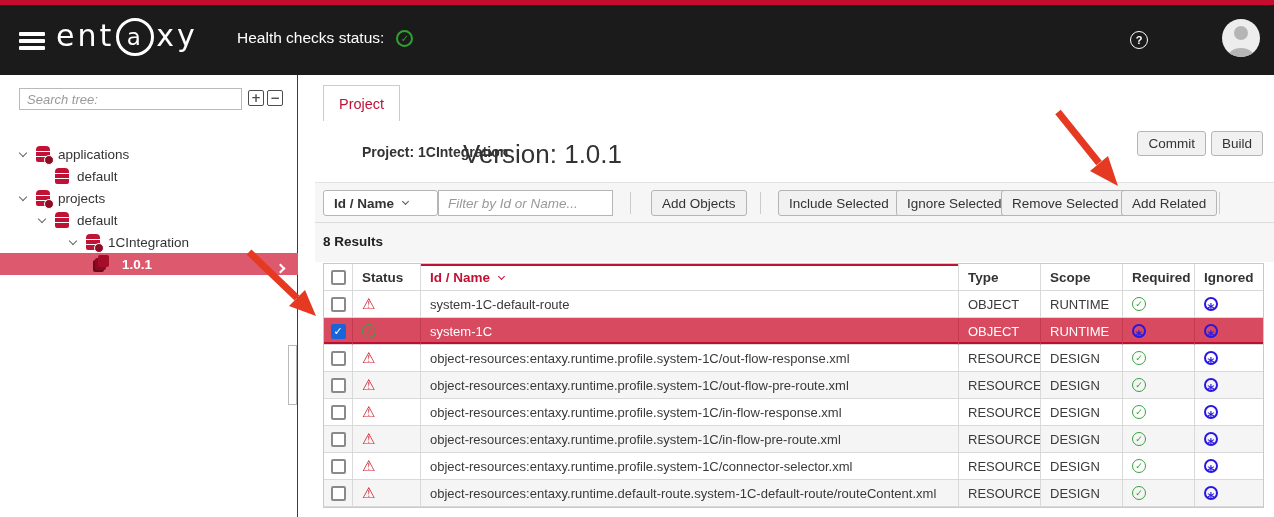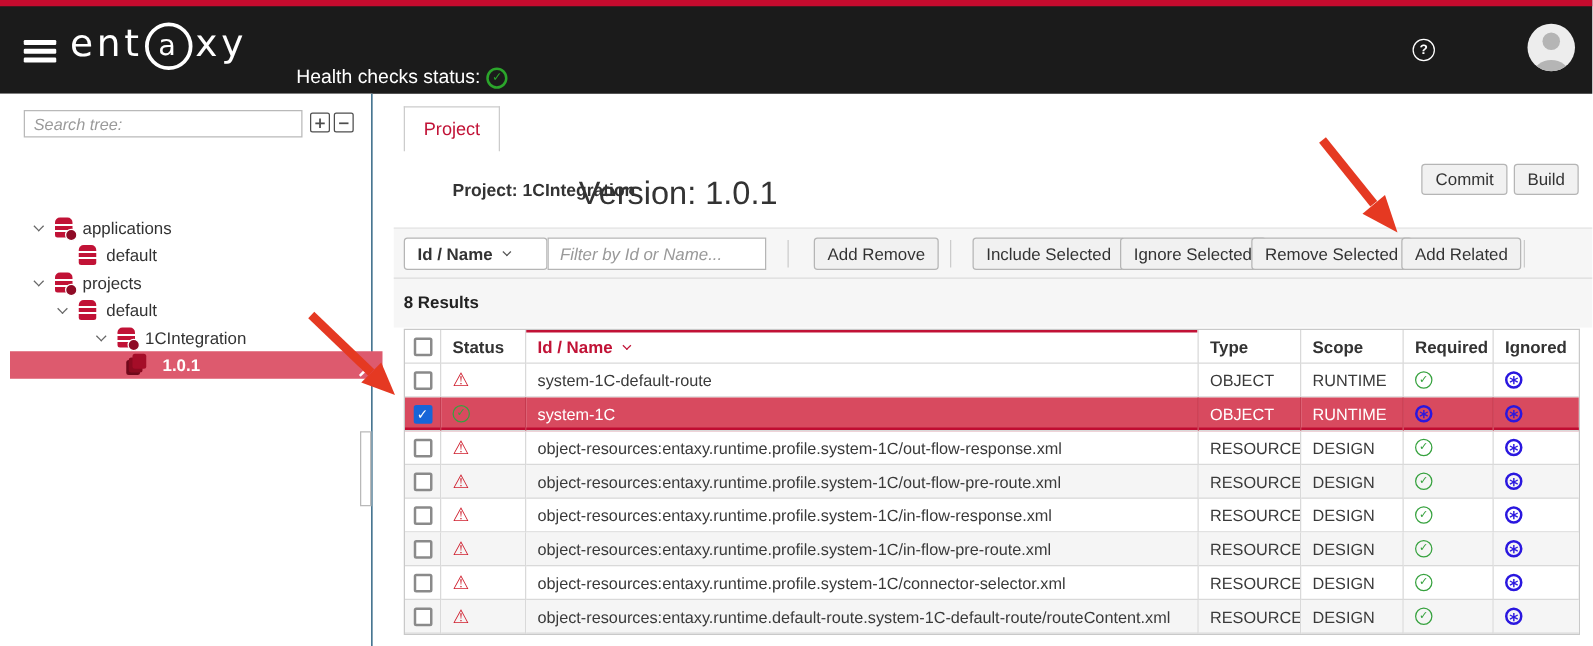--- a/index.html
+++ b/index.html
@@ -9,37 +9,37 @@
 
   
   .topbar { position:absolute; left:0; top:0; width:1274px; height:75px; background:#1b1b1b; }
   .topstrip { position:absolute; left:0; top:0; width:1274px; height:5px; background:#c50b2e; }
   .hamburger { position:absolute; left:19px; top:32px; width:26px; height:18px; cursor:pointer; }
   .hamburger i { display:block; height:3.5px; background:#fff; border-radius:1px; margin-bottom:3.6px; }
   .logo { position:absolute; left:56px; top:18px; color:#fff; font-size:30px; font-weight:400;
           letter-spacing:3px; display:flex; height:44px; font-family:"DejaVu Sans",sans-serif; }
   .logo .logo-a { display:inline-flex; align-items:center; justify-content:center;
           width:38px; height:38px; border:3px solid #fff; border-radius:50%; margin:0 2px; font-size:23px; }
-  .health { position:absolute; left:237px; top:29px; color:#fff; font-size:15.5px; display:flex; align-items:center; gap:5px;margin-top:24px; }
+  .health { position:absolute; left:237px; top:29px; color:#fff; font-size:15.5px; display:flex; align-items:center; gap:12px; }
   .ring { display:inline-flex; align-items:center; justify-content:center; border-radius:50%; }
   .health .ring { width:17px; height:17px; border:2px solid #2ba52b; color:#2ba52b; font:bold 10px "DejaVu Sans",sans-serif; }
   .help { position:absolute; left:1130px; top:31px; width:18px; height:18px; border:1.8px solid #fff;
           color:#fff; font:bold 11px "Liberation Sans",sans-serif; cursor:pointer; }
   .avatar { position:absolute; left:1222px; top:19px; width:38px; height:38px; border-radius:50%;
           background:#ededed; overflow:hidden; cursor:pointer; }
 
   
   .sidebar { position:absolute; left:0; top:75px; width:298px; height:442px; background:#fff; border-right:1px solid #0c4a6e; }
   .search-input { position:absolute; left:19px; top:13px; width:223px; height:22px; border:1px solid #b9b9b9;
           padding:0 7px; font:italic 13px "Liberation Sans",sans-serif; color:#444; }
   .search-input::placeholder { color:#9a9a9a; }
   .sq { position:absolute; top:15px; width:16px; height:16px; border:1.5px solid #4d4d4d; border-radius:2px;
         display:inline-flex; align-items:center; justify-content:center; font:bold 12px "DejaVu Sans",sans-serif;
         color:#4d4d4d; cursor:pointer; line-height:1; }
-  .tree { position:absolute; left:8px; top:68px; width:298px;margin-top:28px; }
+  .tree { position:absolute; left:0; top:68px; width:298px; }
   .tree-item { height:22px; display:flex; align-items:center; font-size:13.5px; color:#333; cursor:pointer; }
   .tree-item .exp { width:16px; flex:none; display:flex; align-items:center; }
   .chev { display:inline-block; width:6px; height:6px; border-right:1.6px solid currentColor;
           border-bottom:1.6px solid currentColor; transform:rotate(45deg); }
   .tree-item .exp .chev { color:#666; margin-top:-3px; }
   .tree-item.lvl0 { padding-left:20px; } .tree-item.lvl1 { padding-left:39px; }
   .tree-item.lvl2 { padding-left:70px; } .tree-item.lvl3 { padding-left:77px; }
   .ti { width:14px; height:16px; flex:none; margin-right:8px; border-radius:4px 4px 2px 2px; position:relative;
         background:linear-gradient(#c11236 0 5px, rgba(255,255,255,.85) 5px 6.5px, #c11236 6.5px 10px,
                   rgba(255,255,255,.85) 10px 11.5px, #c11236 11.5px 100%); }
@@ -200,21 +200,21 @@
     <div class="btn">Build</div>
   </div>
 
   <div class="panel">
     <div class="dropdown">
       <span>Id / Name</span>
         <span class="chev"></span>
     </div>
     <input class="filter-input" placeholder="Filter by Id or Name..." style="">
     <div class="vdiv" style="left:315px;"></div>
-    <div class="btn" style="left:336px;">Add Remove</div>
+    <div class="btn" style="left:336px;">Add Objects</div>
     <div class="vdiv" style="left:445px;"></div>
     <div class="btn" style="left:463px;">Include Selected</div>
     <div class="btn" style="left:581px;">Ignore Selected</div>
     <div class="btn" style="left:686px;">Remove Selected</div>
     <div class="btn" style="left:806px;">Add Related</div>
     <div class="vdiv" style="left:904px;"></div>
     <div class="divider-h"></div>
     <div class="results">8 Results</div>
   </div>
 

